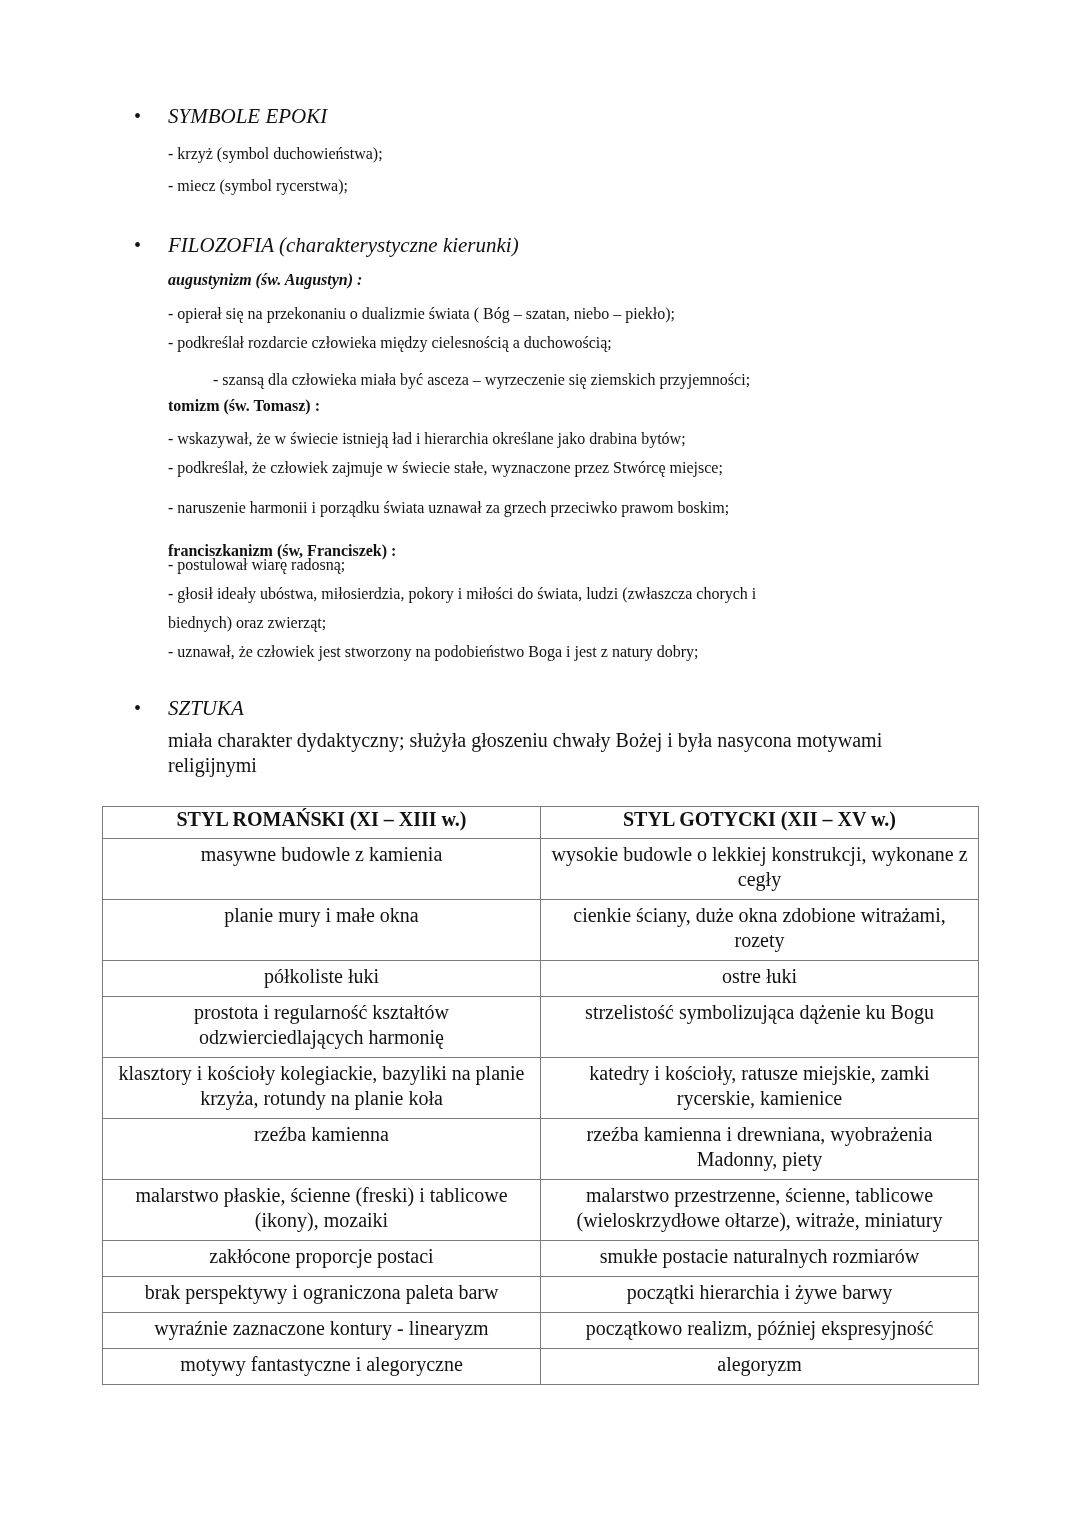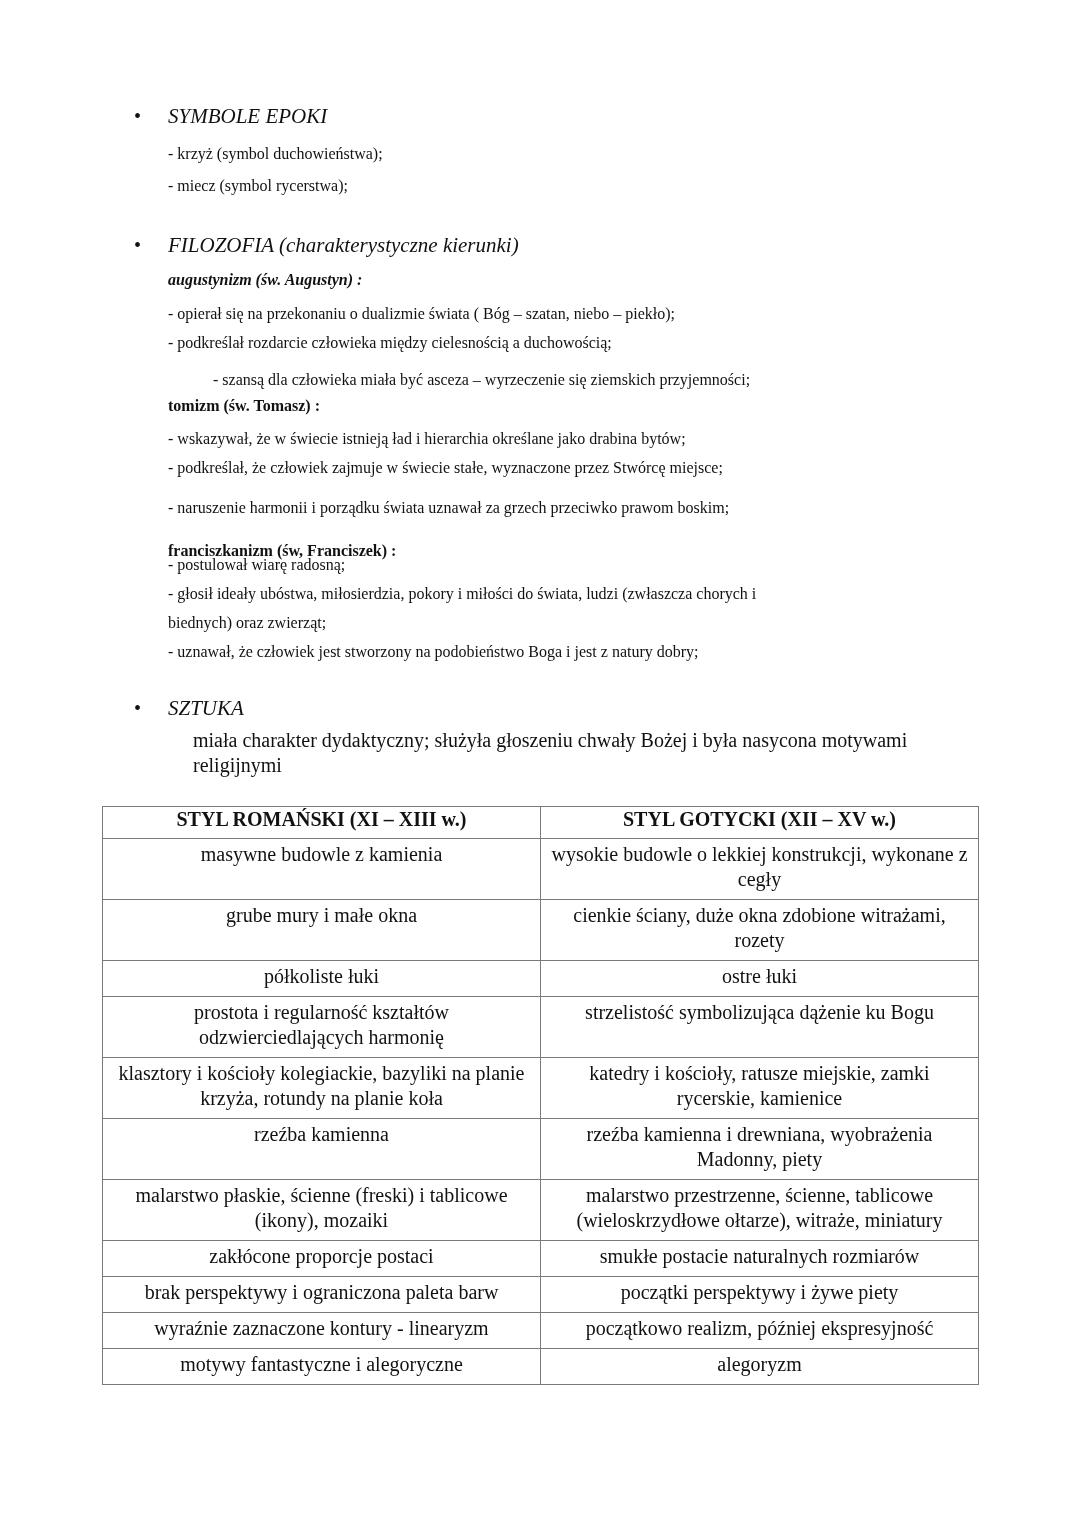--- a/index.html
+++ b/index.html
@@ -106,41 +106,41 @@
   <div class="line bold" style="top:519px;margin-top:20px;">franciszkanizm (św, Franciszek) :</div>
   <div class="line" style="top:553px;">- postulował wiarę radosną;</div>
   <div class="line" style="top:582px;">- głosił ideały ubóstwa, miłosierdzia, pokory i miłości do świata, ludzi (zwłaszcza chorych i</div>
   <div class="line" style="top:611px;">biednych) oraz zwierząt;</div>
   <div class="line" style="top:640px;">- uznawał, że człowiek jest stworzony na podobieństwo Boga i jest z natury dobry;</div>
 </div>
 
 <div class="section">
   <span class="bullet" style="top:696px;">•</span>
   <div class="heading" style="top:695px;">SZTUKA</div>
-  <div class="para" style="top:728px; width:790px;margin-left:25px;">miała charakter dydaktyczny; służyła głoszeniu chwały Bożej i była nasycona motywami religijnymi</div>
+  <div class="para" style="top:728px; width:790px;">miała charakter dydaktyczny; służyła głoszeniu chwały Bożej i była nasycona motywami religijnymi</div>
 </div>
 
 <table class="styles">
   <colgroup>
       <col class="c1">
       <col class="c2">
     </colgroup>
   <thead>
     <tr>
       <th>STYL ROMAŃSKI (XI – XIII w.)</th>
       <th>STYL GOTYCKI (XII – XV w.)</th>
     </tr>
   </thead>
   <tbody>
     <tr class="h2">
       <td>masywne budowle z kamienia</td>
       <td>wysokie budowle o lekkiej konstrukcji, wykonane z cegły</td>
     </tr>
     <tr class="h2">
-      <td>grube mury i małe okna</td>
+      <td>planie mury i małe okna</td>
       <td>cienkie ściany, duże okna zdobione witrażami, rozety</td>
     </tr>
     <tr class="h1">
       <td>półkoliste łuki</td>
       <td>ostre łuki</td>
     </tr>
     <tr class="h2">
       <td>prostota i regularność kształtów odzwierciedlających harmonię</td>
       <td>strzelistość symbolizująca dążenie ku Bogu</td>
     </tr>
@@ -155,21 +155,21 @@
     <tr class="h2">
       <td>malarstwo płaskie, ścienne (freski) i tablicowe (ikony), mozaiki</td>
       <td>malarstwo przestrzenne, ścienne, tablicowe (wieloskrzydłowe ołtarze), witraże, miniatury</td>
     </tr>
     <tr class="h1">
       <td>zakłócone proporcje postaci</td>
       <td>smukłe postacie naturalnych rozmiarów</td>
     </tr>
     <tr class="h1">
       <td>brak perspektywy i ograniczona paleta barw</td>
-      <td>początki perspektywy i żywe piety</td>
+      <td>początki hierarchia i żywe barwy</td>
     </tr>
     <tr class="h1">
       <td>wyraźnie zaznaczone kontury - linearyzm</td>
       <td>początkowo realizm, później ekspresyjność</td>
     </tr>
     <tr class="h1">
       <td>motywy fantastyczne i alegoryczne</td>
       <td>alegoryzm</td>
     </tr>
   </tbody>

